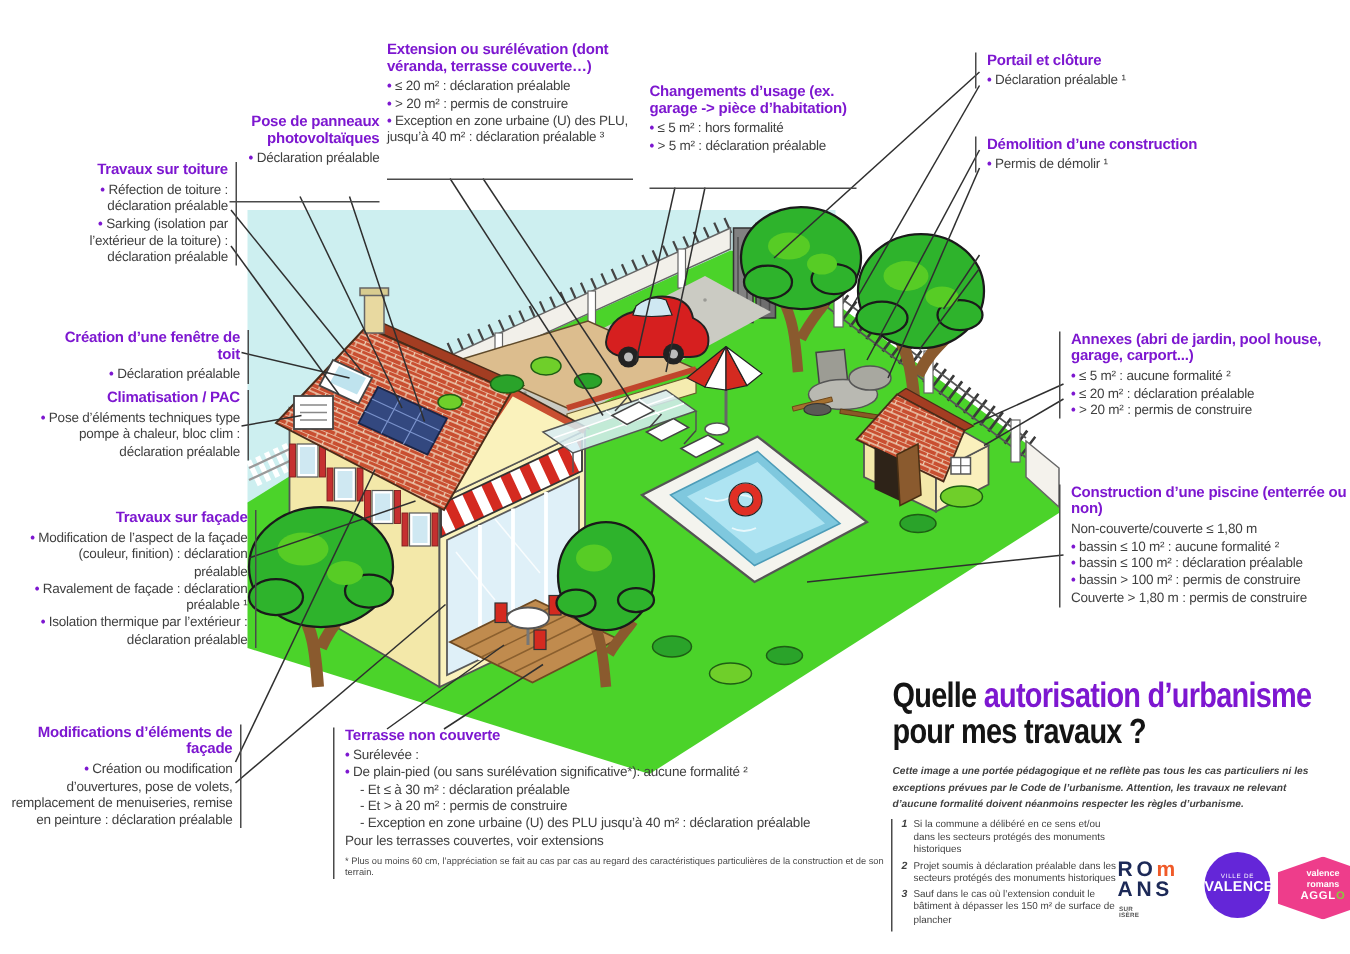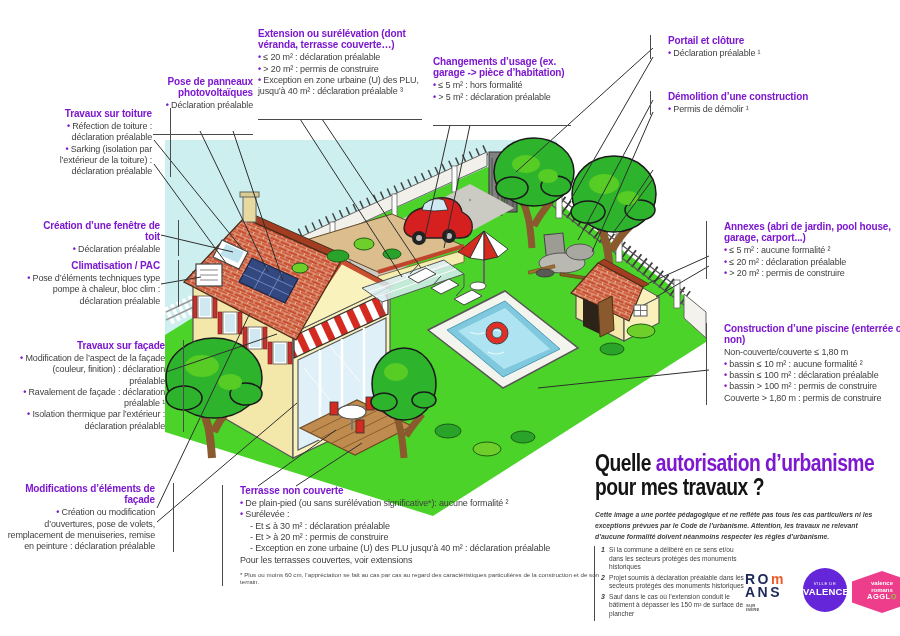--- a/index.html
+++ b/index.html
@@ -3,22 +3,22 @@
 <meta charset="utf-8">
 <style>
   html,body{margin:0;padding:0}
   body{width:900px;height:636px;position:relative;background:#fff;
        font-family:"Liberation Sans",sans-serif;overflow:hidden}
   .canvas{position:absolute;inset:0}
   svg.scene{position:absolute;left:0;top:0;z-index:0}
   .lb{position:absolute;z-index:2;color:#3f3f3f;font-size:9px;line-height:1.25;letter-spacing:-.15px}
   .lb .lt{color:#7d17d0;font-weight:bold;font-size:10px;line-height:1.12;margin-bottom:2px}
   .ra{text-align:right}
-  .bar-r{border-right:1.5px solid #4a4a4a;padding-right:18px}
-  .bar-l{border-left:1.5px solid #4a4a4a;padding-left:17px}
+  .bar-r{border-right:1.5px solid #4a4a4a;padding-right:5px}
+  .bar-l{border-left:1.5px solid #4a4a4a;padding-left:7px}
   .bar-b{border-bottom:1.5px solid #4a4a4a;padding-bottom:22px}
   .li.bl::before{content:"• ";color:#7d17d0;font-weight:bold}
   .li.sub{padding-left:10px}
   .li.plain{margin-top:1px}
   .li.tiny{font-size:6.2px;letter-spacing:0;color:#4a4a4a;margin-top:4px}
   .titleblk{position:absolute;left:595px;top:452px;width:300px;z-index:2}
   .big{font-weight:bold;font-size:23.5px;color:#141414;letter-spacing:-.6px;
        transform:scaleX(.82);transform-origin:left top;white-space:nowrap;line-height:1.02}
   .big .hl{color:#7d17d0}
   .disc{position:absolute;left:595px;top:509px;width:292px;z-index:2;
@@ -390,22 +390,22 @@
   <div class="li bl">Isolation thermique par l’extérieur : déclaration préalable</div>
 </div>
 
 <div class="lb ra bar-r" style="left:5px;top:483px;width:150px">
   <div class="lt">Modifications d’éléments de façade</div>
   <div class="li bl">Création ou modification d’ouvertures, pose de volets, remplacement de menuiseries, remise en peinture : déclaration préalable</div>
 </div>
 
 <div class="lb bar-l" style="left:222px;top:485px;width:362px">
   <div class="lt">Terrasse non couverte</div>
+  <div class="li bl">Surélevée :</div>
   <div class="li bl">De plain-pied (ou sans surélévation significative*): aucune formalité ²</div>
-  <div class="li bl">Surélevée :</div>
   <div class="li sub">- Et ≤ à 30 m² : déclaration préalable</div>
   <div class="li sub">- Et &gt; à 20 m² : permis de construire</div>
   <div class="li sub">- Exception en zone urbaine (U) des PLU jusqu’à 40 m² : déclaration préalable</div>
   <div class="li plain">Pour les terrasses couvertes, voir extensions</div>
   <div class="li tiny">* Plus ou moins 60 cm, l’appréciation se fait au cas par cas au regard des caractéristiques particulières de la construction et de son terrain.</div>
 </div>
 
 <div class="titleblk">
   <div class="big"><span>Quelle </span><span class="hl">autorisation d’urbanisme</span></div>
   <div class="big">pour mes travaux ?</div>

